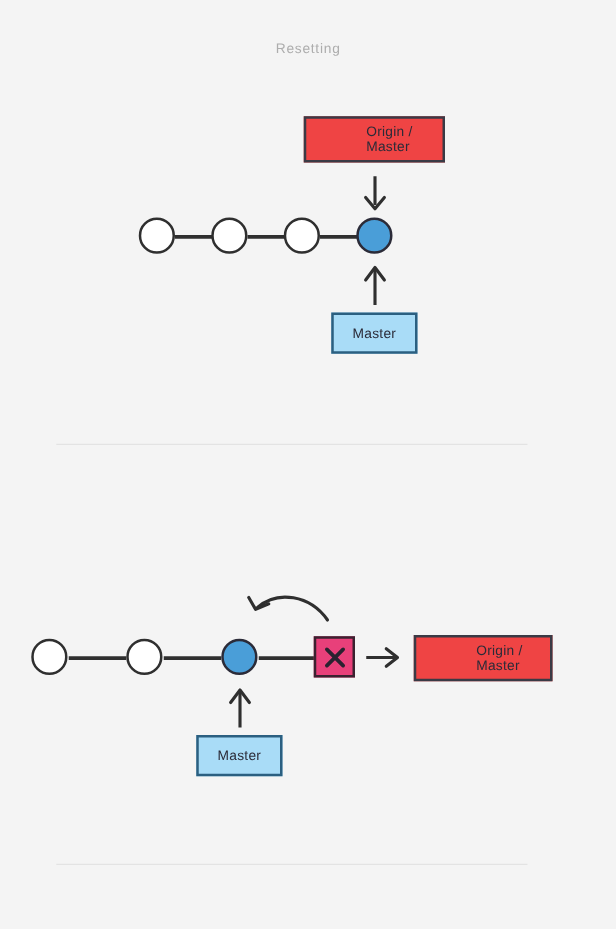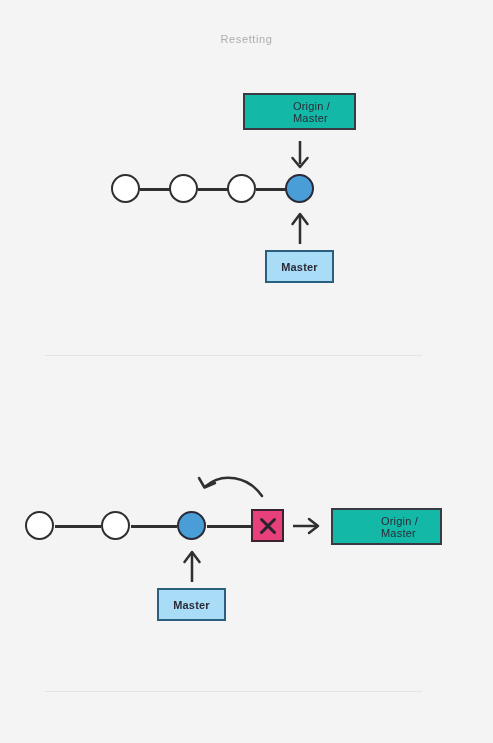--- a/index.html
+++ b/index.html
@@ -67,28 +67,27 @@
     box-sizing: border-box;
     display: flex;
     align-items: center;
     justify-content: center;
     font-size: 11px;
     color: #2b2b38;
     letter-spacing: 0.2px;
     font-family: "Liberation Sans", sans-serif;
   }
   .box.purple {
-    background: #14b8a6;
+    background: #ef4444;
     border: 2.5px solid #3a3a45;
     padding-left: 48px;
   }
   .box.lightblue {
     background: #a9dcf7;
     border: 2.5px solid #2b5f80;
-    font-weight: bold;
   }
   .box.crimson {
     background: #e8407a;
     border: 2.5px solid #3a2230;
   }
 
   
   .icon {
     position: absolute;
     line-height: 0;

